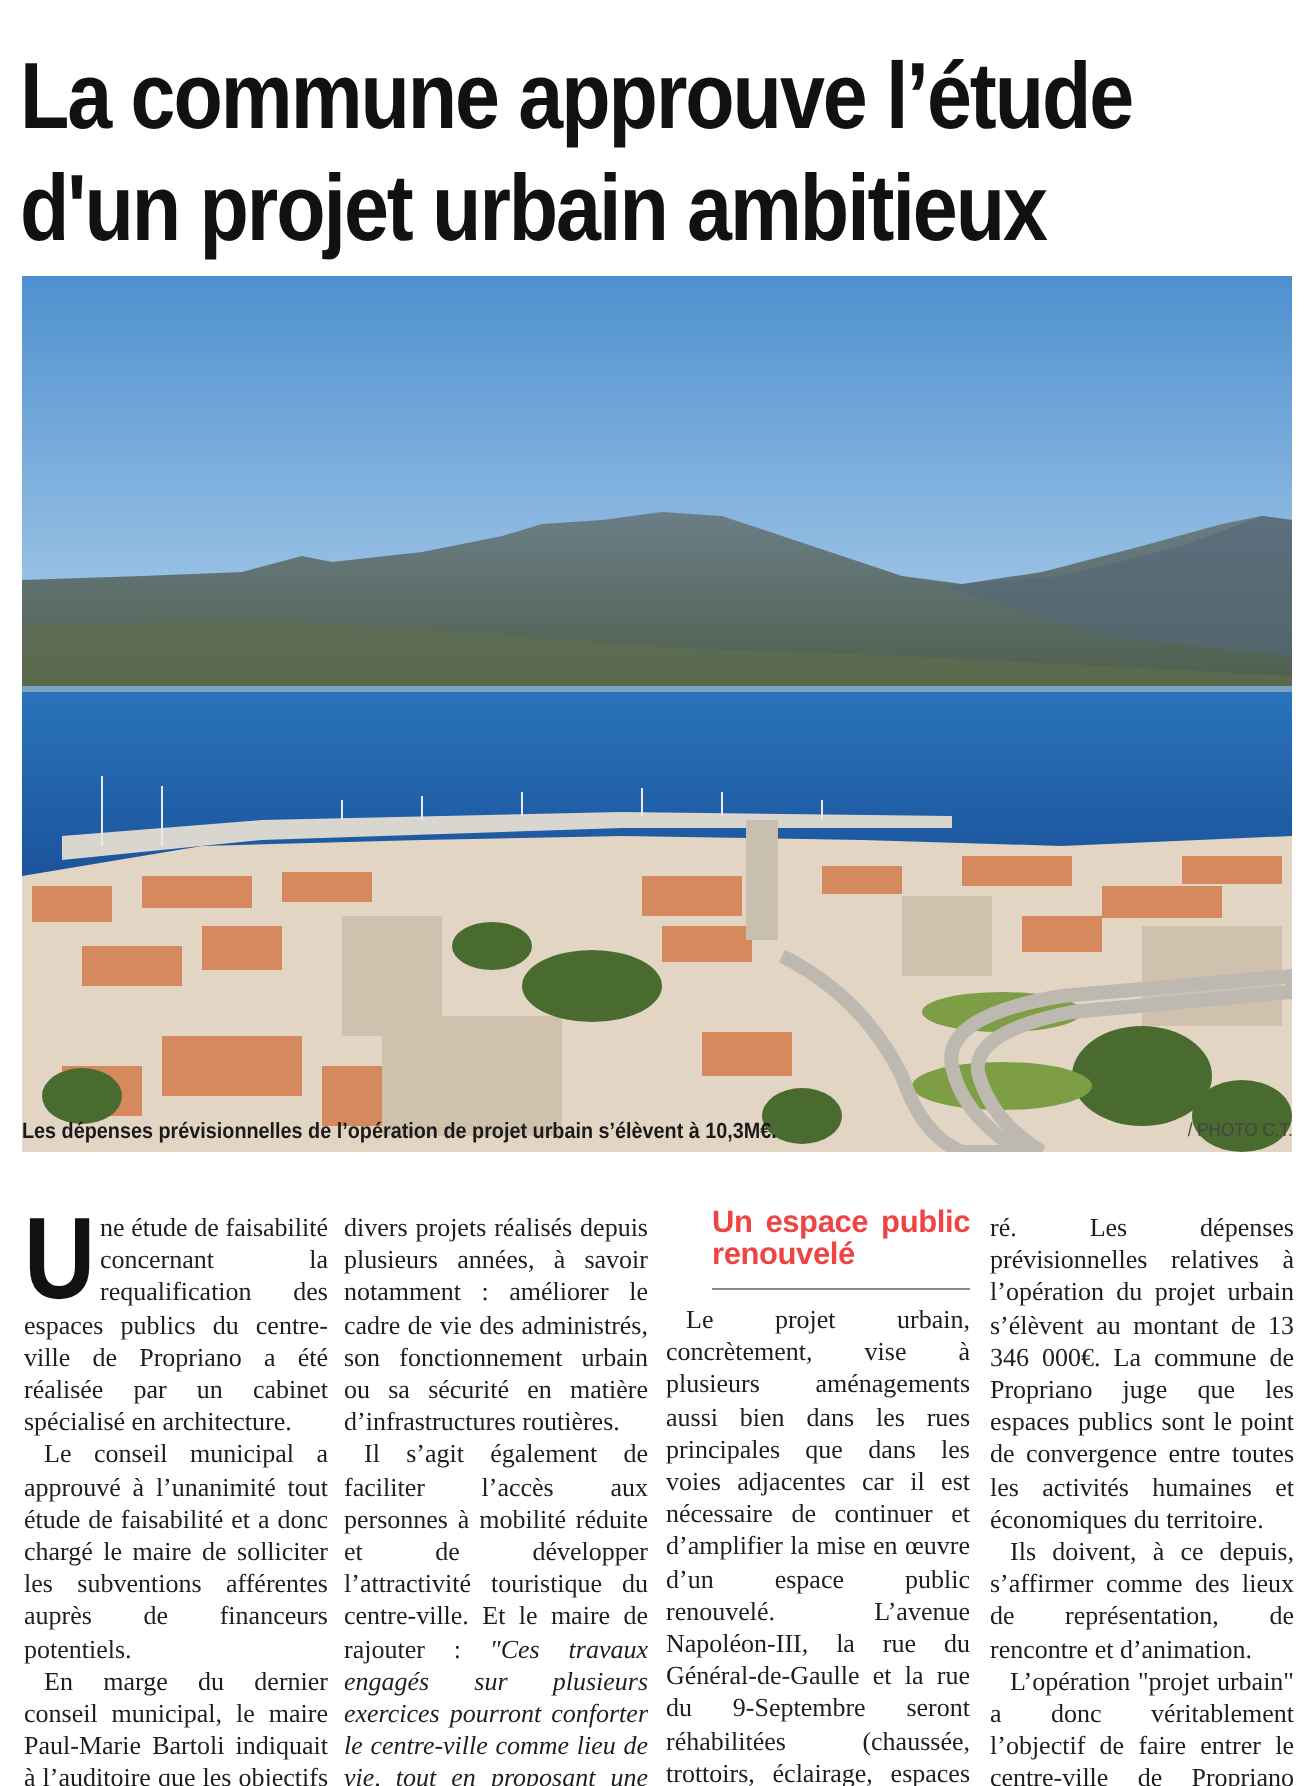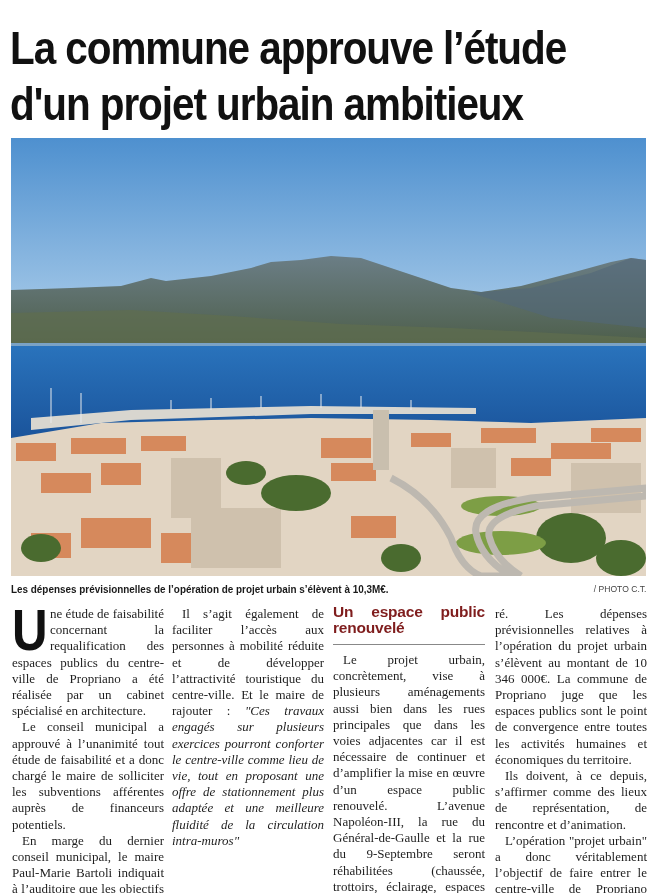--- a/index.html
+++ b/index.html
@@ -14,21 +14,21 @@
     width: 744px;
   }
 
   .photo {
     position: absolute; left: 11px; top: 138px; width: 635px; height: 438px;
     overflow: hidden; background: #6aa6d8;
   }
   .photo svg { display: block; width: 100%; height: 100%; }
 
   .caption-row {
-    position: absolute; left: 11px; top: 581px; width: 635px; height: 16px;
+    position: absolute; left: 11px; top: 558px; width: 635px; height: 16px;
     font-family: "Liberation Sans", sans-serif; font-size: 11px; line-height: 16px;
   }
   .caption { position: absolute; left: 0; top: 0; font-weight: 700; color: #1a1a1a;
     transform: scaleX(0.9); transform-origin: left top; white-space: nowrap; }
   .credit { position: absolute; right: 0; top: 0; color: #444; font-size: 9.5px;
     transform: scaleX(0.9); transform-origin: right top; white-space: nowrap; }
 
   .col {
     position: absolute; top: 606px; width: 152px;
     font-size: 13px; line-height: 16.2px; text-align: justify; hyphens: manual;
@@ -42,23 +42,24 @@
   .col4 { left: 495px; }
 
   .dropcap {
     float: left; font-family: "Liberation Sans", sans-serif; font-weight: 700;
     font-size: 58px; line-height: 44px; margin: 2px 4px 0 0; color: #111;
     transform: scaleX(0.85); transform-origin: left top; width: 34px; height: 46px;
   }
 
   .subhead {
     font-family: "Liberation Sans", sans-serif; font-weight: 700;
-    font-size: 15.5px; line-height: 16px; color: #7f1d1d; margin-top: -2px;
+    font-size: 15.5px; line-height: 16px; color: #ef4444; margin-top: -2px;
     padding-bottom: 8px; border-bottom: 1px solid #888; margin-bottom: 7px;
     letter-spacing: -0.2px;
+    margin-left: 23px;
   }
   em { font-style: italic; }
 </style>
 </head>
 <body>
 
 <div class="headline">
   <div>La commune approuve l’étude</div>
   <div>d'un projet urbain ambitieux</div>
 </div>
@@ -152,26 +153,27 @@
 </div>
 
 <div class="col col1">
   <span class="dropcap">U</span>
   <p class="first">ne étude de faisabilité concernant la requalification des espaces publics du centre-ville de Propriano a été réalisée par un cabinet spécialisé en architecture.</p>
   <p>Le conseil municipal a approuvé à l’unanimité tout étude de faisabilité et a donc chargé le maire de solliciter les subventions afférentes auprès de financeurs potentiels.</p>
   <p>En marge du dernier conseil municipal, le maire Paul-Marie Bartoli indiquait à l’auditoire que les objectifs de cette opération sont dans la continuité de ceux fixés par la municipalité dans les</p>
 </div>
 
 <div class="col col2">
+  <p class="first">divers projets réalisés depuis plusieurs années, à savoir notamment : améliorer le cadre de vie des administrés, son fonctionnement urbain ou sa sécurité en matière d’infrastructures routières.</p>
   <p><span>Il s’agit également de faciliter l’accès aux personnes à mobilité réduite et de développer l’attractivité touristique du centre-ville. Et le maire de rajouter : </span><em>"Ces travaux engagés sur plusieurs exercices pourront conforter le centre-ville comme lieu de vie, tout en proposant une offre de stationnement plus adaptée et une meilleure fluidité de la circulation intra-muros"</em></p>
 </div>
 
 <div class="col col3">
   <h2 class="subhead">Un espace public renouvelé</h2>
   <p>Le projet urbain, concrètement, vise à plusieurs aménagements aussi bien dans les rues principales que dans les voies adjacentes car il est nécessaire de continuer et d’amplifier la mise en œuvre d’un espace public renouvelé. L’avenue Napoléon-III, la rue du Général-de-Gaulle et la rue du 9-Septembre seront réhabilitées (chaussée, trottoirs, éclairage, espaces verts…) et le "look" des voiries secondaires de compétence communale ou relevant de la Collectivité de Corse sera également amélio-</p>
 </div>
 
 <div class="col col4">
-  <p class="first">ré. Les dépenses prévisionnelles relatives à l’opération du projet urbain s’élèvent au montant de 10 346 000€. La commune de Propriano juge que les espaces publics sont le point de convergence entre toutes les activités humaines et économiques du territoire.</p>
+  <p class="first">ré. Les dépenses prévisionnelles relatives à l’opération du projet urbain s’élèvent au montant de 13 346 000€. La commune de Propriano juge que les espaces publics sont le point de convergence entre toutes les activités humaines et économiques du territoire.</p>
   <p>Ils doivent, à ce depuis, s’affirmer comme des lieux de représentation, de rencontre et d’animation.</p>
   <p>L’opération "projet urbain" a donc véritablement l’objectif de faire entrer le centre-ville de Propriano dans une ère nouvelle de modernité.</p>
 
 </div>
 
 </body></html>

